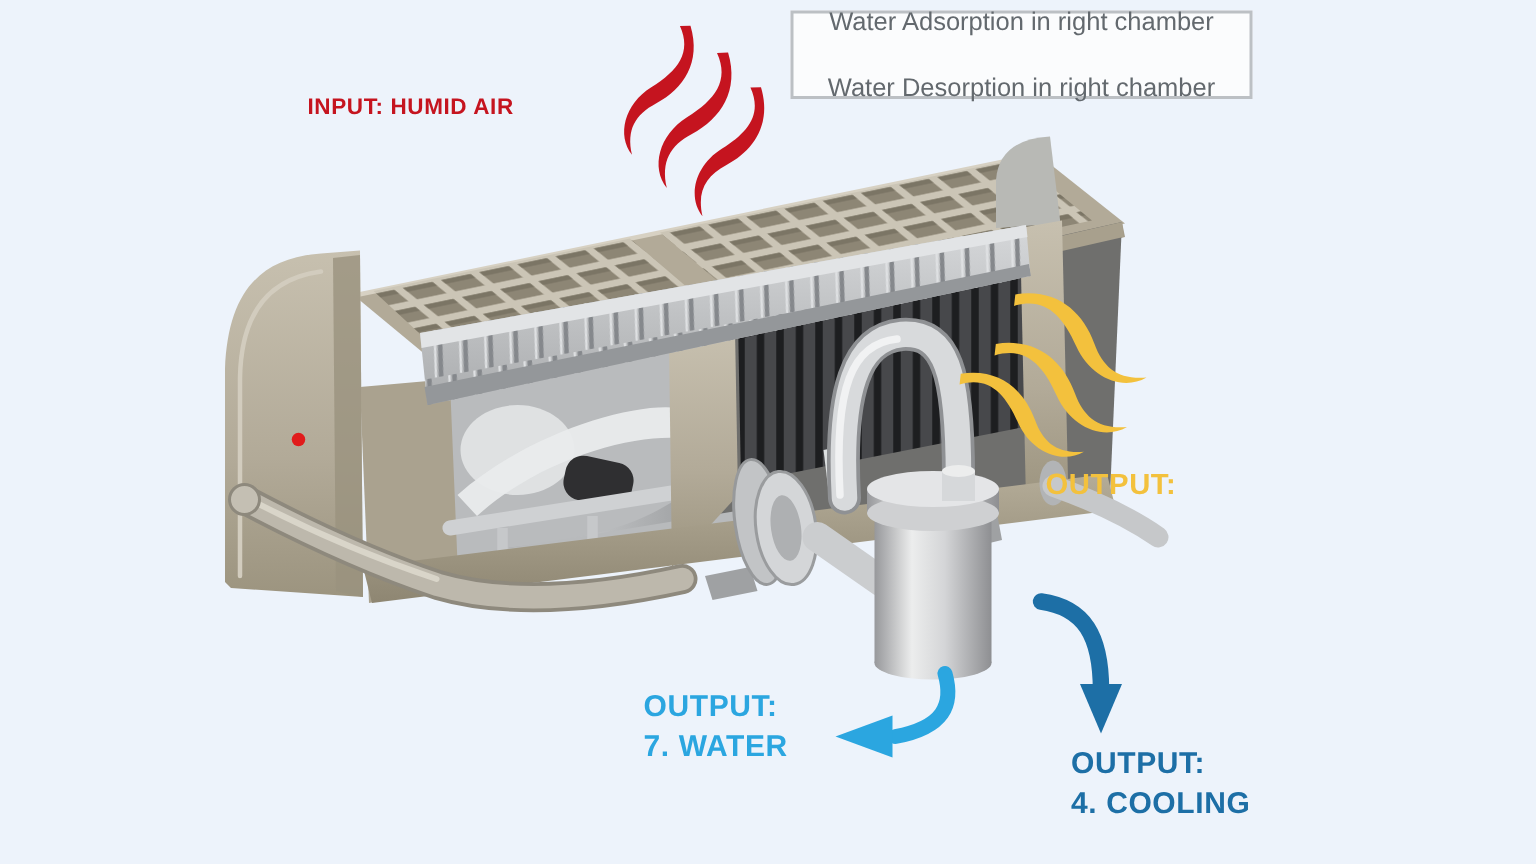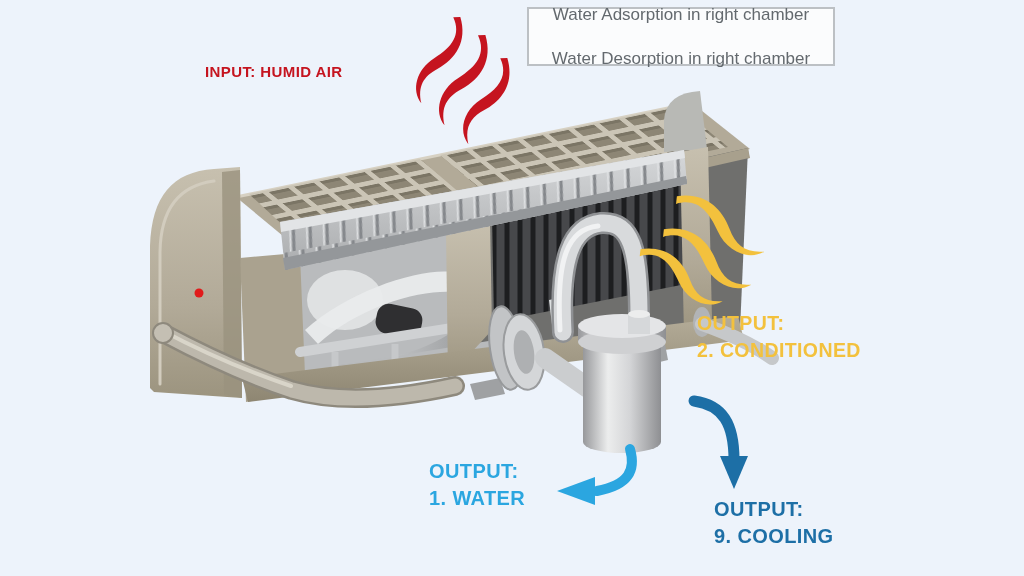--- a/index.html
+++ b/index.html
@@ -200,26 +200,25 @@
     <span>INPUT: HUMID AIR</span>
   </div>
 
   <div class="info-box">
     <div>Water Adsorption in right chamber</div>
     <div>Water Desorption in right chamber</div>
   </div>
 
   <div class="lbl lbl-out2">
     <div>OUTPUT:</div>
-    <div>2. CONDITIONED</div>
   </div>
 
   <div class="lbl lbl-out1">
     <div>OUTPUT:</div>
-    <div>1. WATER</div>
+    <div>7. WATER</div>
   </div>
 
   <div class="lbl lbl-out3">
     <div>OUTPUT:</div>
-    <div>9. COOLING</div>
+    <div>4. COOLING</div>
   </div>
 
 </div>
 
 </body></html>

